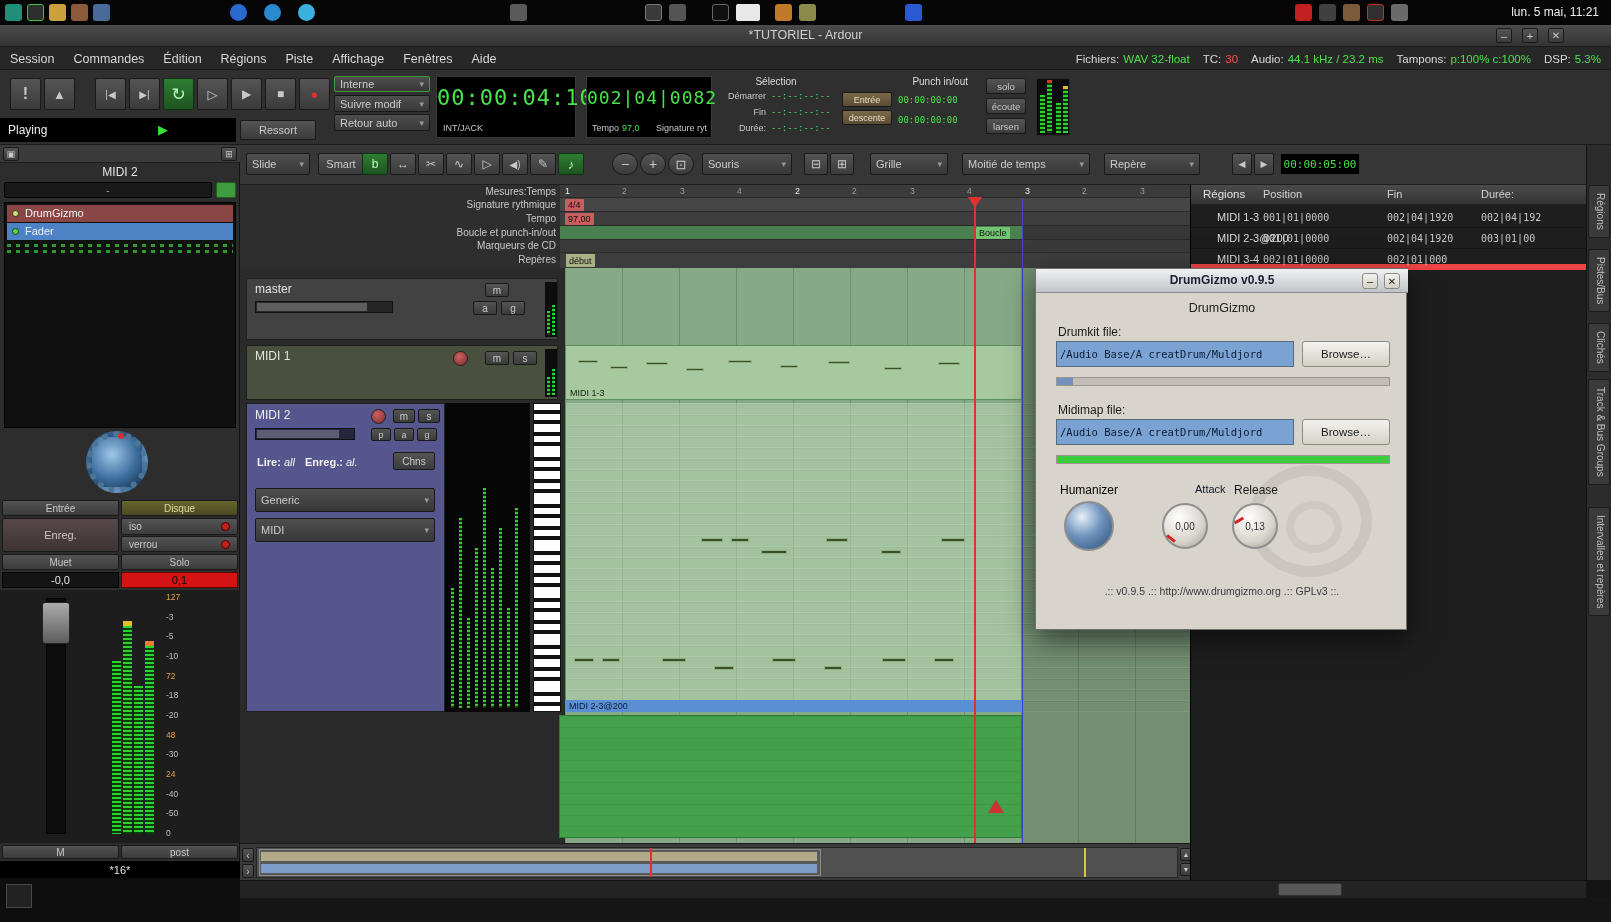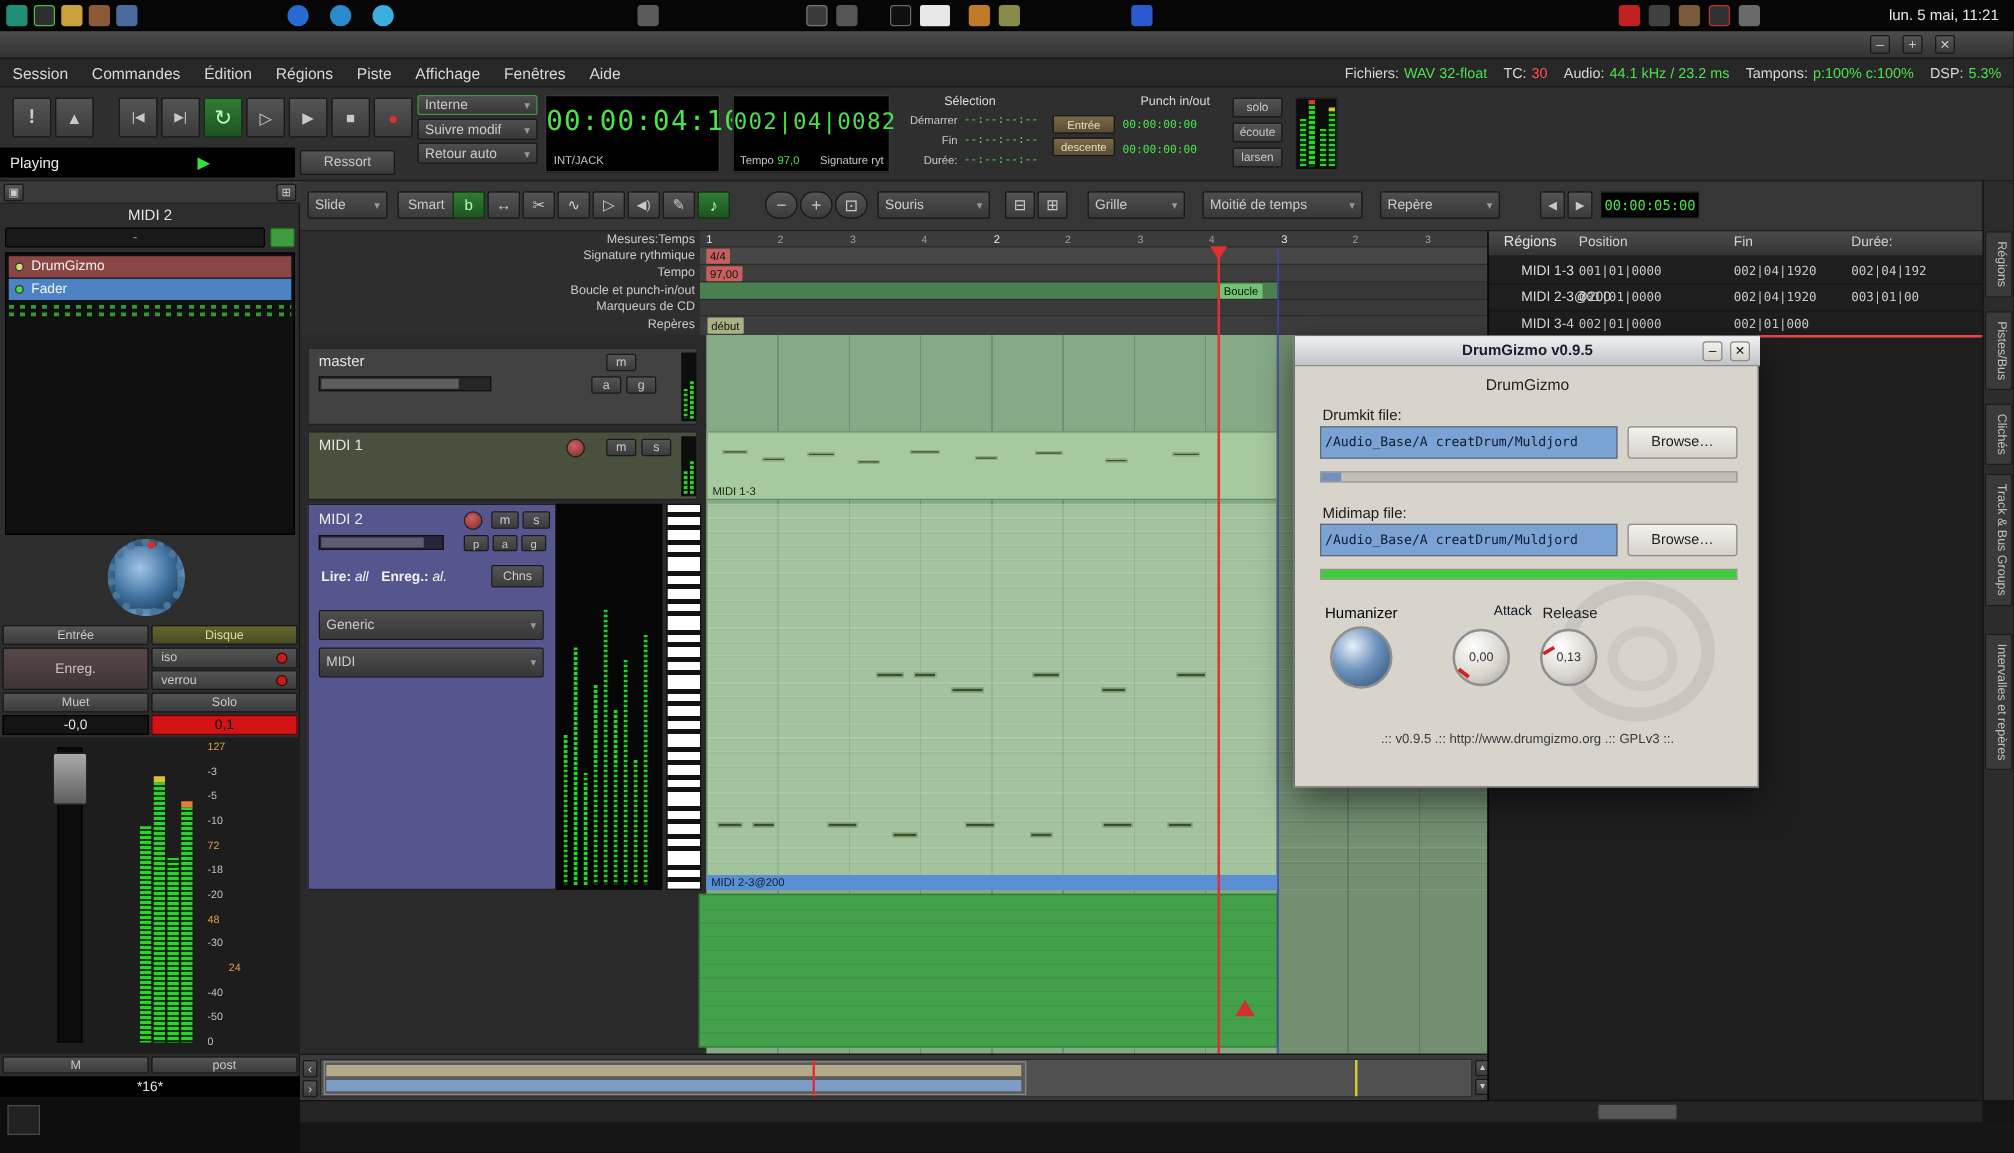--- a/index.html
+++ b/index.html
@@ -56,20 +56,21 @@
     <div class="abs" style="left:905px;top:4px;width:17px;height:17px;border-radius:3px;background:#2a5ad0;"></div>
     <div class="abs" style="left:1295px;top:4px;width:17px;height:17px;border-radius:3px;background:#c02020;"></div>
     <div class="abs" style="left:1319px;top:4px;width:17px;height:17px;border-radius:3px;background:#404040;"></div>
     <div class="abs" style="left:1343px;top:4px;width:17px;height:17px;border-radius:3px;background:#7a5a3a;"></div>
     <div class="abs" style="left:1367px;top:4px;width:17px;height:17px;border-radius:3px;background:#303030;border:1px solid #c03030;"></div>
     <div class="abs" style="left:1391px;top:4px;width:17px;height:17px;border-radius:3px;background:#6a6a6a;"></div>
     <span class="abs" style="right:12px;top:5px;font-size:12px;color:#ececec;">lun.  5 mai, 11:21</span>
   </div>
 
   <div class="sec" style="left:0;top:25px;width:1611px;height:22px;background:linear-gradient(#4c4c4c,#333333);border-bottom:1px solid #1a1a1a;">
+    <div class="abs" style="left:0;top:3px;width:100%;text-align:center;font-size:12.5px;color:#cfcfcf;">*TUTORIEL - Ardour</div>
     <span class="abs btn" style="left:1496px;top:3px;width:16px;height:15px;font-size:11px;">–</span>
     <span class="abs btn" style="left:1522px;top:3px;width:16px;height:15px;font-size:11px;">+</span>
     <span class="abs btn" style="left:1548px;top:3px;width:16px;height:15px;font-size:10px;">✕</span>
   </div>
 
   <div class="sec" style="left:0;top:47px;width:1611px;height:23px;background:#272727;border-bottom:1px solid #191919;">
     <div class="flex" style="height:23px;padding-left:10px;gap:19px;font-size:12.5px;color:#d8d8d8;">
       <span>Session</span>
       <span>Commandes</span>
       <span>Édition</span>
@@ -242,21 +243,21 @@
       <div class="abs" style="left:166px;top:2px;width:44px;height:246px;display:flex;flex-direction:column;justify-content:space-between;font-size:8.5px;color:#c0c0c0;">
         <span style="color:#e0a048;">127</span>
         <span>-3</span>
         <span>-5</span>
         <span>-10</span>
         <span style="color:#e0a048;">72</span>
         <span>-18</span>
         <span>-20</span>
         <span style="color:#e0a048;">48</span>
         <span>-30</span>
-        <span style="color:#e0a048;margin-left:17px;">24</span>
+        <span style="color:#e0a048;">24</span>
         <span>-40</span>
         <span>-50</span>
         <span>0</span>
       </div>
     </div>
     <div class="abs btn" style="left:2px;top:700px;width:117px;height:14px;font-size:10px;">M</div>
     <div class="abs btn" style="left:121px;top:700px;width:117px;height:14px;font-size:10px;">post</div>
     <div class="abs" style="left:0;top:716px;width:240px;height:17px;background:#000;color:#e2e2e2;font-size:11px;display:flex;align-items:center;justify-content:center;">*16*</div>
   </div>
 
@@ -481,21 +482,21 @@
       <span class="abs mono" style="left:72px;top:5px;font-size:10px;color:#c8c8c8;">001|01|0000</span>
       <span class="abs mono" style="left:196px;top:5px;font-size:10px;color:#c8c8c8;">002|04|1920</span>
       <span class="abs mono" style="left:290px;top:5px;font-size:10px;color:#c8c8c8;">002|04|192</span>
     </div>
     <div class="abs" style="left:0;top:43px;width:396px;height:21px;border-bottom:1px solid #161616;">
       <span class="abs" style="left:26px;top:4px;font-size:11px;color:#dcdcdc;">MIDI 2-3@200</span>
       <span class="abs mono" style="left:72px;top:5px;font-size:10px;color:#c8c8c8;">001|01|0000</span>
       <span class="abs mono" style="left:196px;top:5px;font-size:10px;color:#c8c8c8;">002|04|1920</span>
       <span class="abs mono" style="left:290px;top:5px;font-size:10px;color:#c8c8c8;">003|01|00</span>
     </div>
-    <div class="abs" style="left:0;top:64px;width:396px;height:21px;border-bottom:2px solid #ef4444;">
+    <div class="abs" style="left:0;top:64px;width:396px;height:21px;border-bottom:6px solid #ef4444;">
       <span class="abs" style="left:26px;top:4px;font-size:11px;color:#dcdcdc;">MIDI 3-4</span>
       <span class="abs mono" style="left:72px;top:5px;font-size:10px;color:#c8c8c8;">002|01|0000</span>
       <span class="abs mono" style="left:196px;top:5px;font-size:10px;color:#c8c8c8;">002|01|000</span>
       <span class="abs mono" style="left:290px;top:5px;font-size:10px;color:#c8c8c8;"></span>
     </div>
   </div>
 
   <div class="sec" style="left:1586px;top:145px;width:25px;height:735px;background:#2c2c2c;border-left:1px solid #111;">
     <div class="tab-v" style="left:1px;top:40px;">Régions</div>
     <div class="tab-v" style="left:1px;top:104px;">Pistes/Bus</div>

